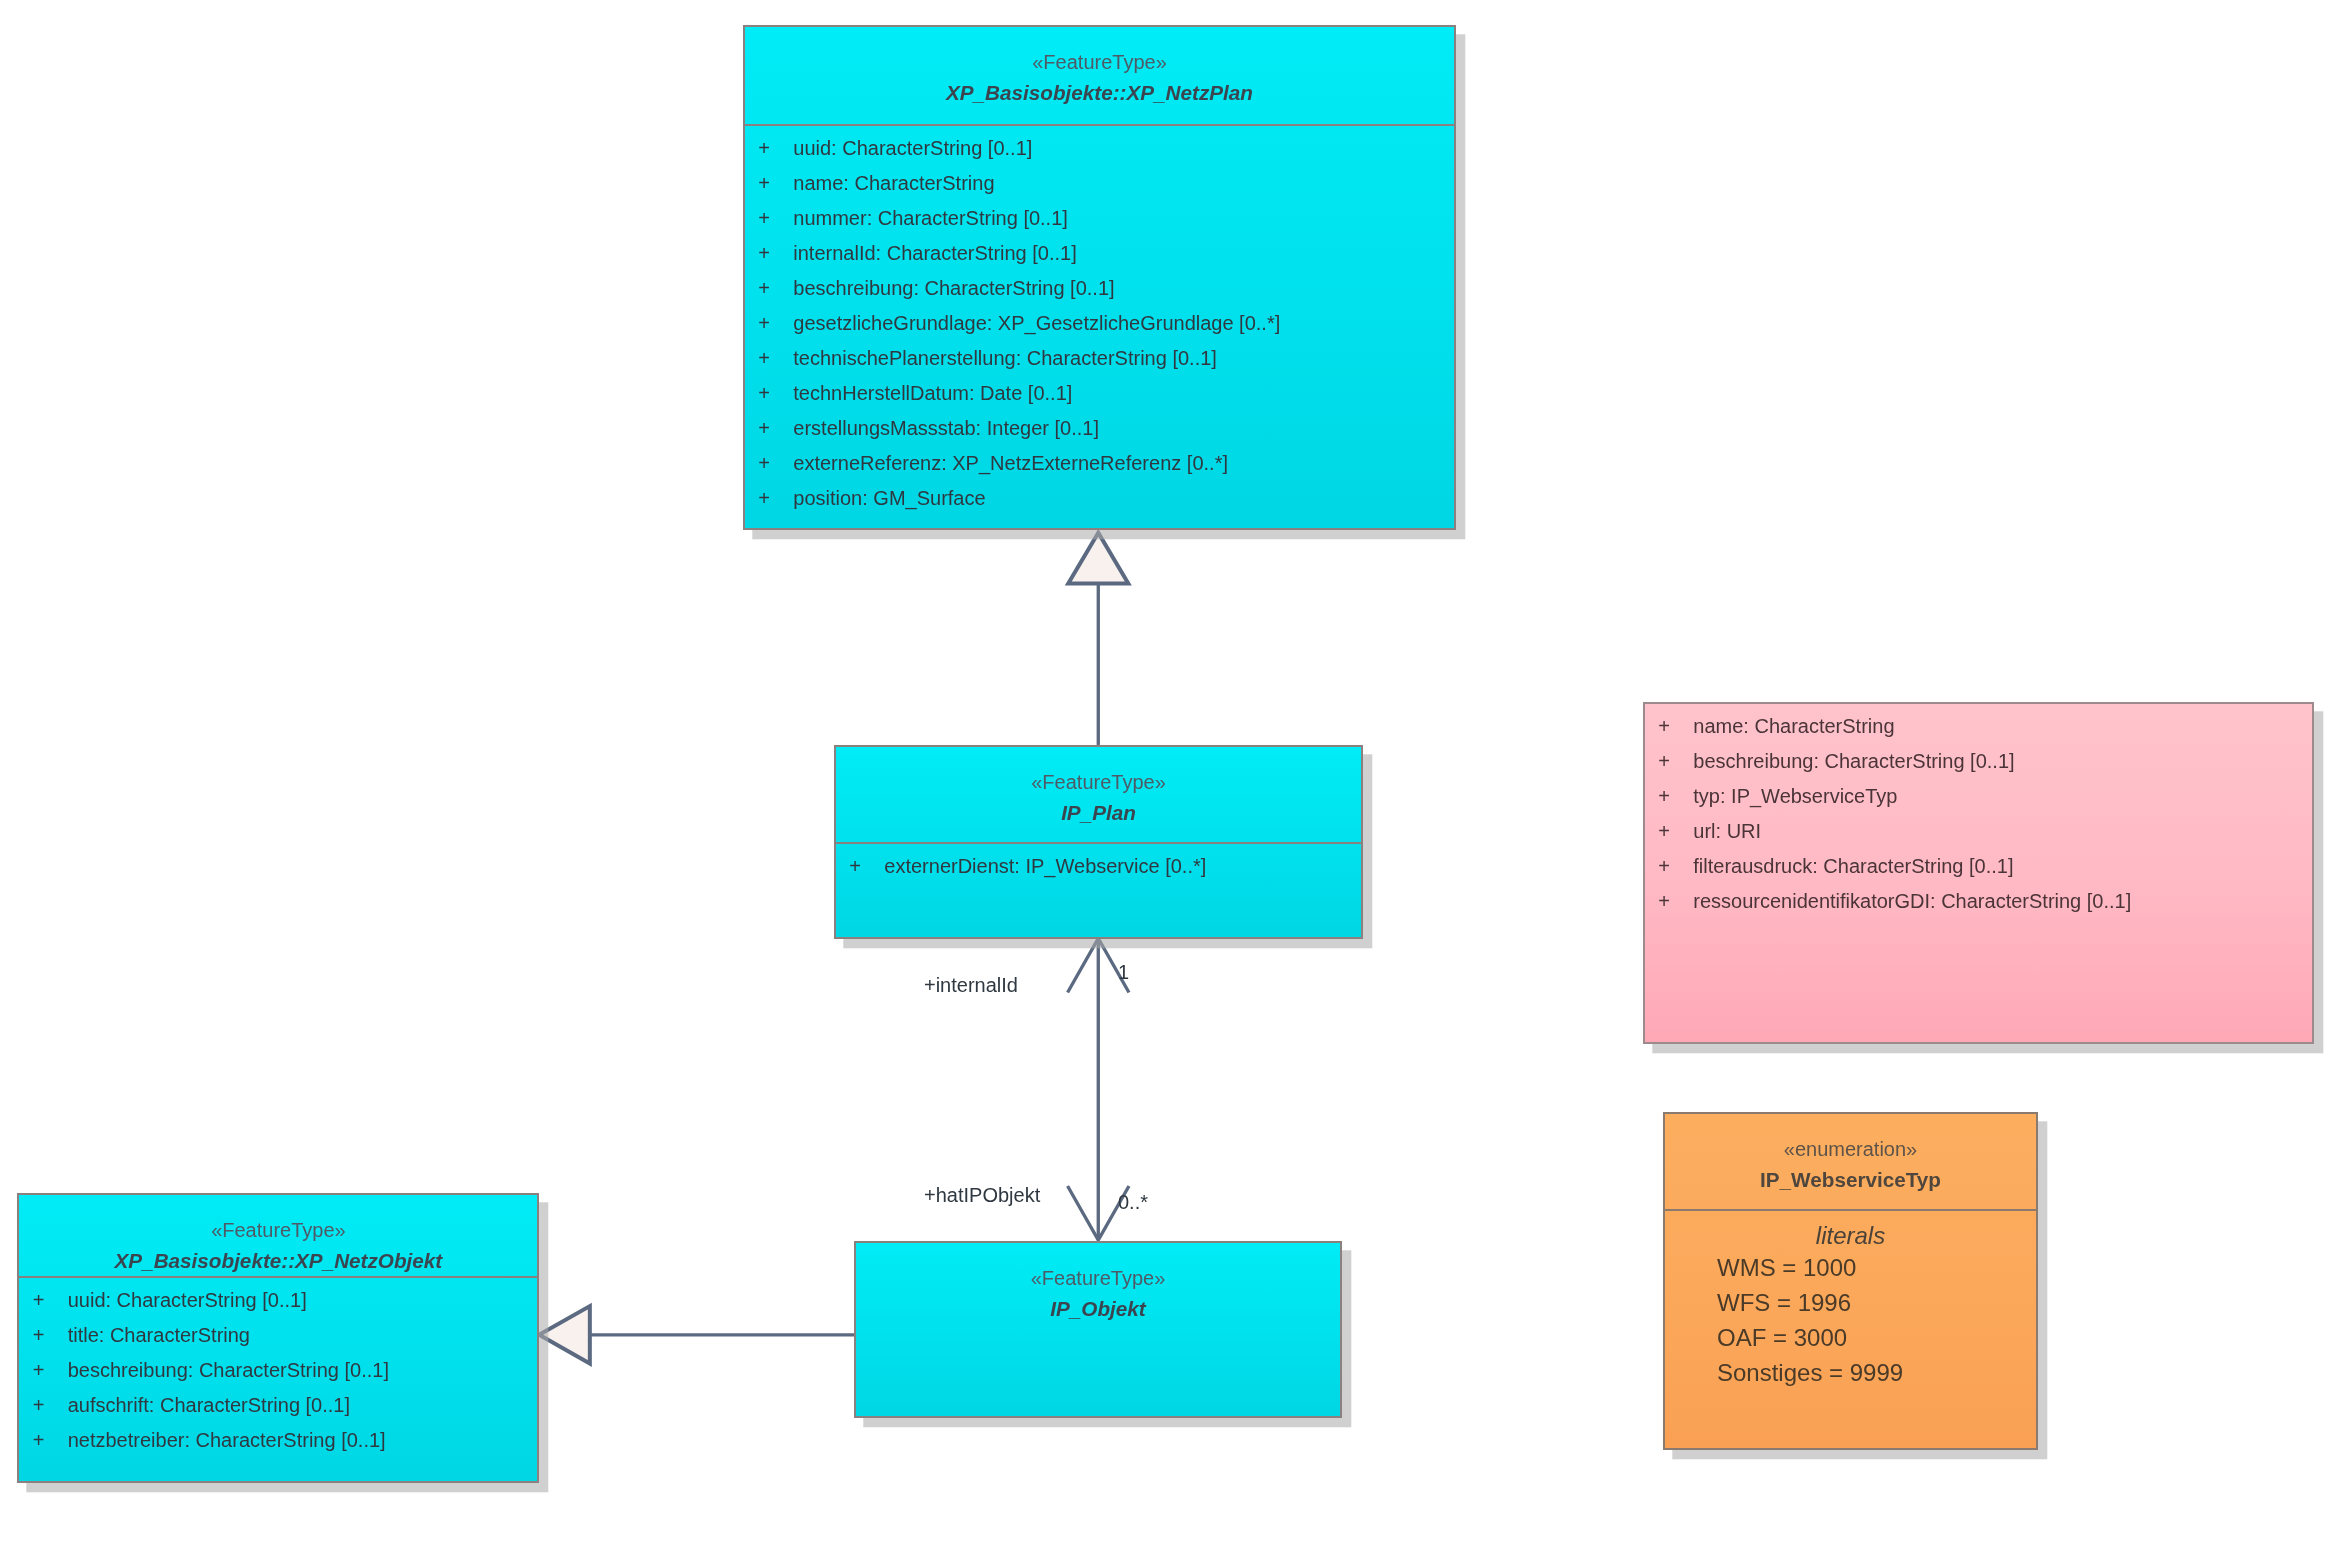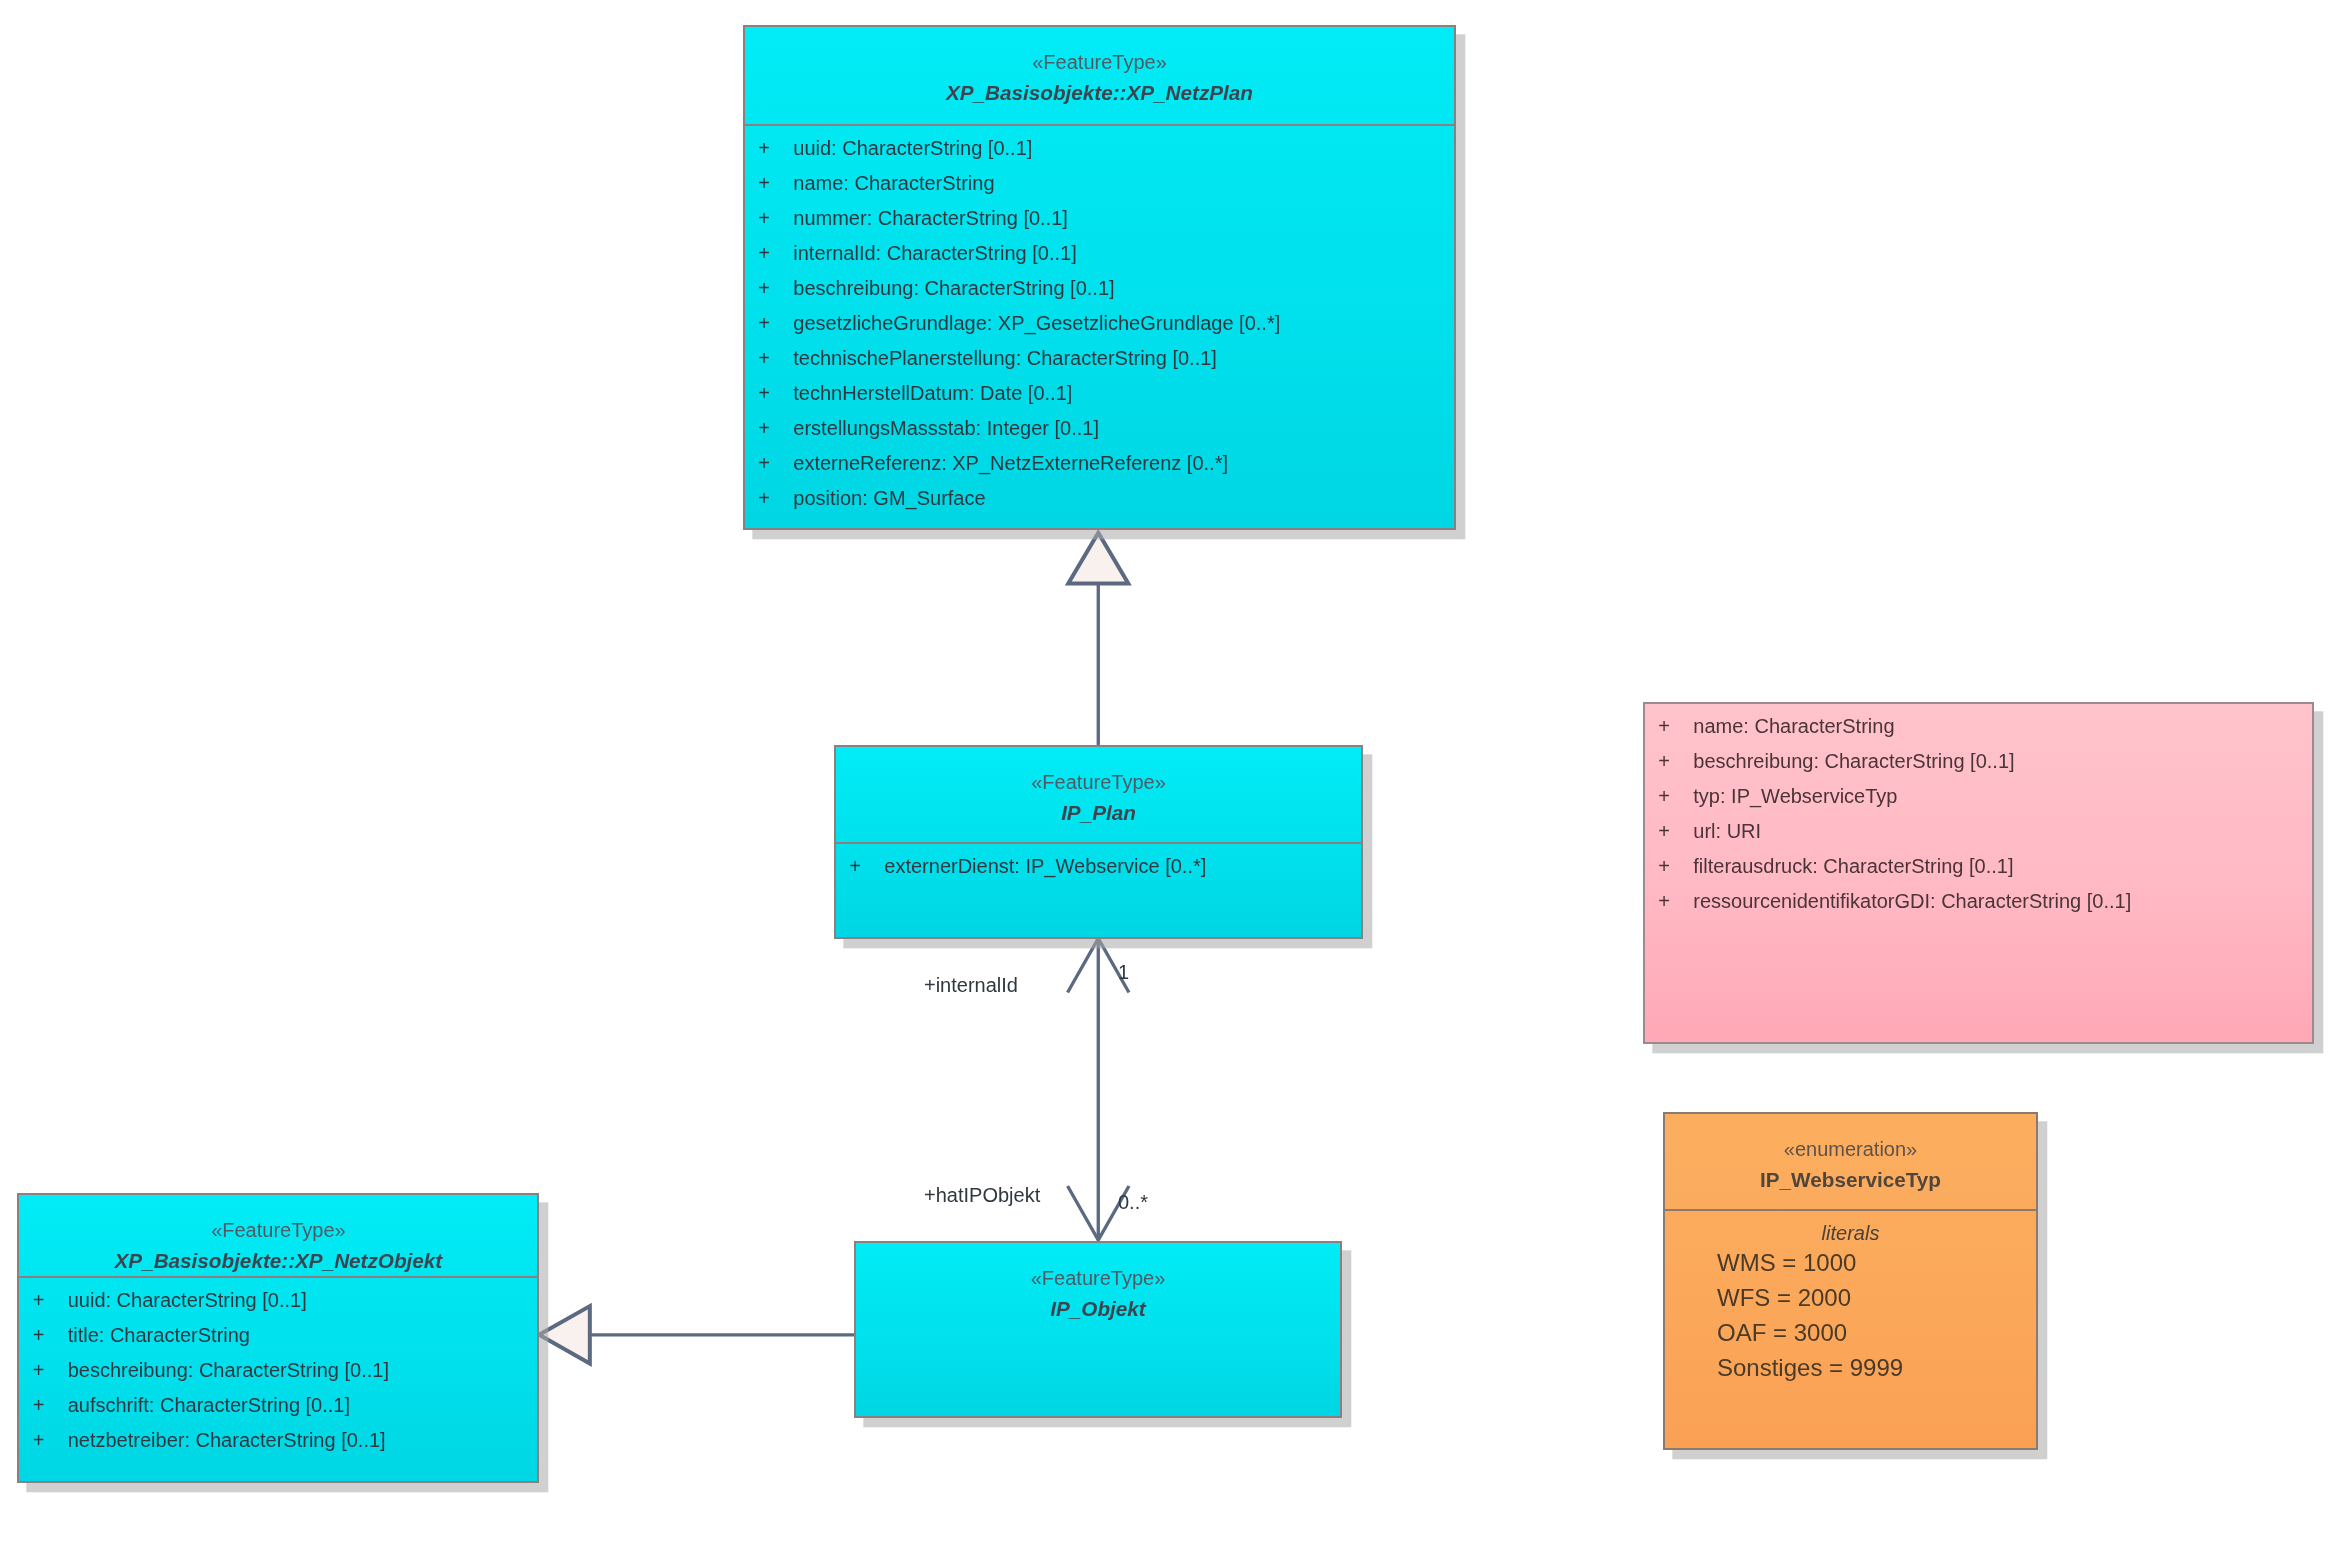--- a/index.html
+++ b/index.html
@@ -89,21 +89,21 @@
     flex: 0 0 35px;
     text-align: left;
     color: #2f3840;
   }
   .attr-text {
     white-space: nowrap;
   }
   .uml-box.pink .attr-row, .uml-box.pink .attr-vis { color: #4a3438; }
   .literals-title {
     text-align: center;
-    font-size: 20px;
+    font-size: 24px;
     font-style: italic;
     color: #4a4238;
     padding-top: 10.7px;
     padding-bottom: 6.7px;
   }
   .literal-row {
     font-size: 24px;
     color: #4a3a28;
     line-height: 1.0;
     height: 35px;
@@ -275,21 +275,21 @@
   </div>
 
   <div class="uml-box orange" style="left:1663px; top:1112px; width:375px; height:338px;">
     <div class="box-header" style="height:97px;">
       <div class="stereotype">«enumeration»</div>
       <div class="classname upright">IP_WebserviceTyp</div>
     </div>
     <div>
       <div class="literals-title">literals</div>
       <div class="literal-row">WMS = 1000</div>
-      <div class="literal-row">WFS = 2000</div>
+      <div class="literal-row">WFS = 1996</div>
       <div class="literal-row">OAF = 3000</div>
       <div class="literal-row">Sonstiges = 9999</div>
     </div>
   </div>
 
   <div class="edge-label" style="left:924px; top:974px;">+internalId</div>
 
   <div class="edge-label" style="left:1118px; top:961px;">1</div>
 
   <div class="edge-label" style="left:924px; top:1184px;">+hatIPObjekt</div>

